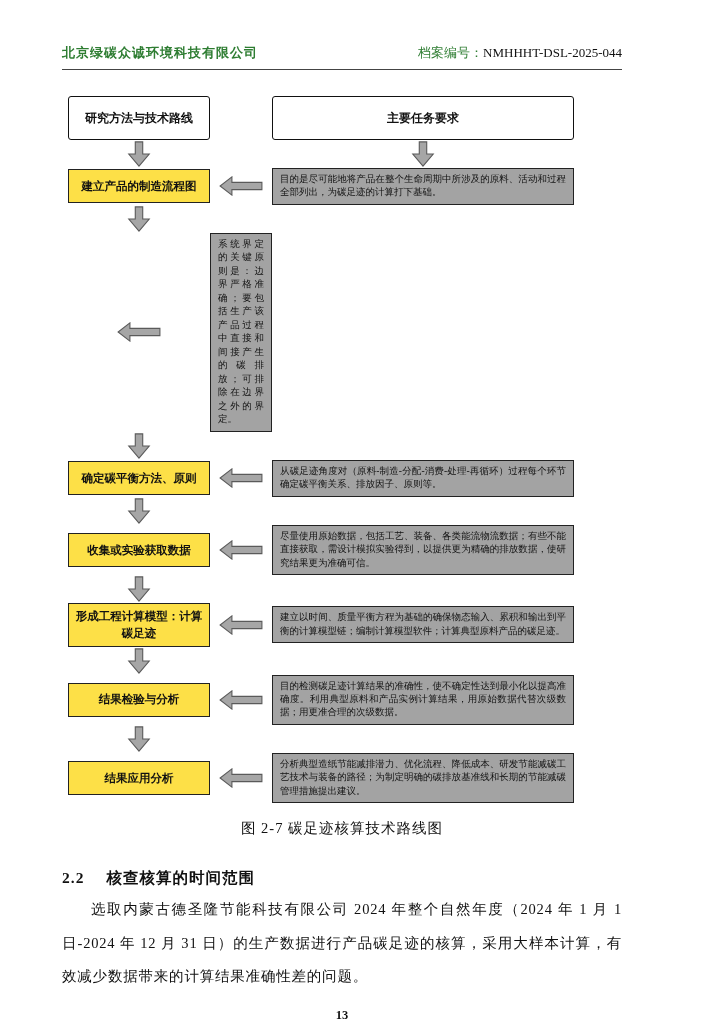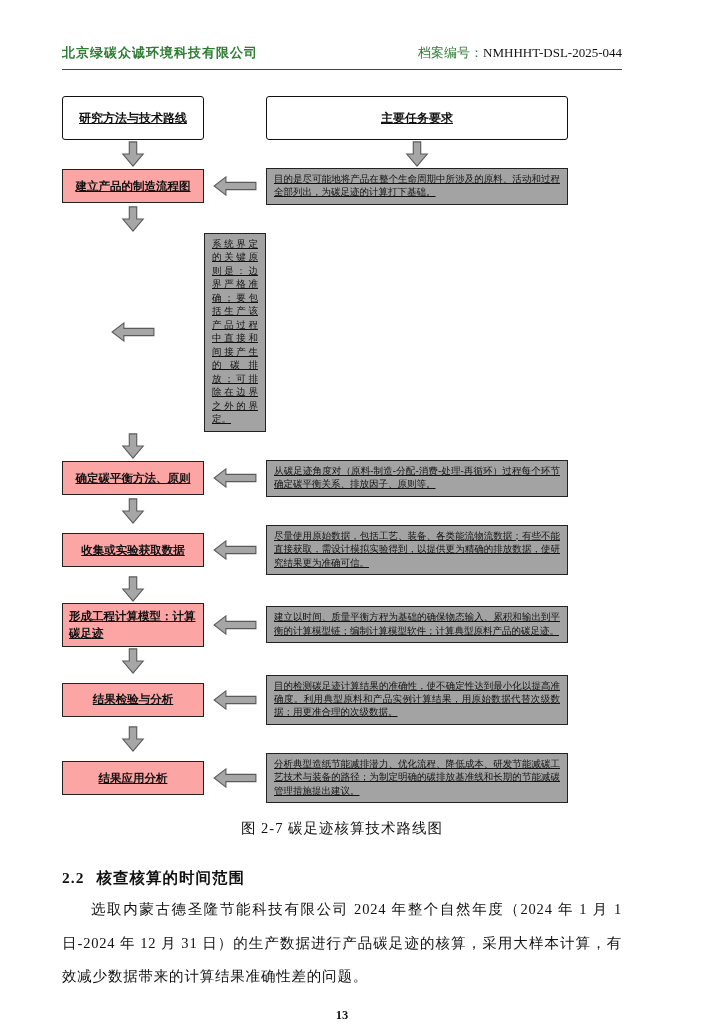--- a/index.html
+++ b/index.html
@@ -10,39 +10,39 @@
 
   
   .doc-header{display:flex;justify-content:space-between;align-items:baseline;
               border-bottom:1.5px solid #444;padding-bottom:7px;}
   .company{color:#2e7d32;font-size:13px;font-weight:bold;letter-spacing:1px;}
   .archive{font-size:13px;font-weight:normal;}
   .archive .lbl{color:#2e7d32;}
   .archive .code{color:#111;}
 
   
-  .flow{margin-top:26px;display:flex;flex-direction:column;gap:1px;text-decoration:underline;}
+  .flow{margin-top:26px;margin-left:6px;display:flex;flex-direction:column;gap:1px;}
   .frow{display:grid;grid-template-columns:142px 62px 302px;align-items:center;}
   .hdr-box{border:1.5px solid #111;border-radius:3px;background:#fff;
            display:flex;align-items:center;justify-content:center;text-align:center;
            font-weight:bold;font-size:12px;height:42px;}
-  .step-box{border:1.3px solid #222;background:#fca5a5;
-            display:flex;align-items:center;justify-content:center;
+  .step-box{border:1.3px solid #222;background:#fde047;
+            display:flex;align-items:center;justify-content:center;text-align:center;
             font-weight:bold;font-size:11.5px;line-height:1.45;min-height:34px;
             padding:4px 6px;box-sizing:border-box;}
   .desc-box{border:1.3px solid #222;background:#a3a3a3;font-size:9.5px;line-height:1.42;
             padding:4px 7px;box-sizing:border-box;text-align:justify;}
   .arrow-cell{display:flex;justify-content:center;align-items:center;}
   .varrow svg{display:block;}
   .harrow svg{display:block;}
 
   
   .caption{margin-top:16px;text-align:center;font-size:14.5px;letter-spacing:1px;}
   .section-heading{margin-top:30px;font-size:15.5px;font-weight:bold;letter-spacing:1px;}
-  .section-heading .num{margin-right:12px;}
+  .section-heading .num{margin-right:22px;}
   .body-par{margin-top:4px;font-size:14.5px;line-height:2.3;text-indent:2em;
             text-align:justify;letter-spacing:0.8px;}
 
   .page-number{margin-top:auto;text-align:center;font-size:12.5px;font-weight:bold;}
 </style>
 </head>
 <body>
 
 <div class="page">
 

